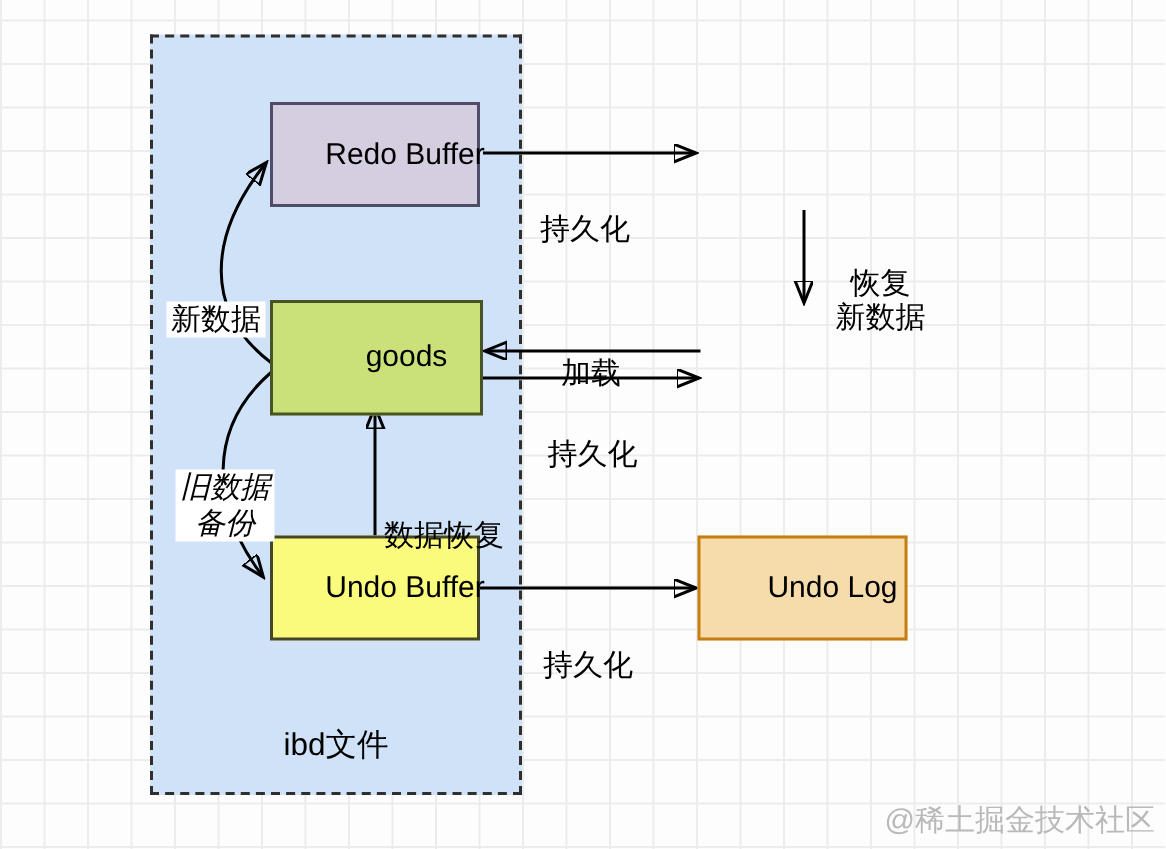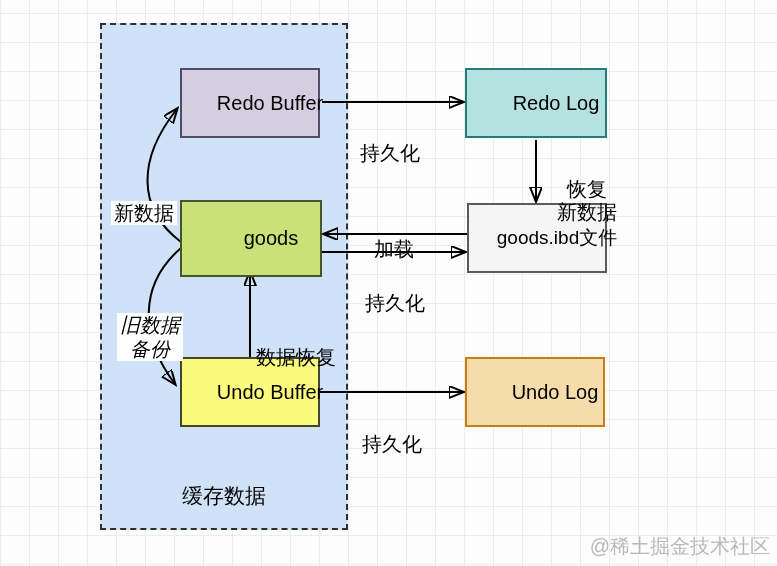--- a/index.html
+++ b/index.html
@@ -74,21 +74,21 @@
     color: #b9b9b9;
     z-index: 5;
   }
 </style>
 </head>
 <body>
 
 <div class="canvas">
 
   <div class="container cache">
-    <div class="container-label">缓存数据</div>
+    <div class="container-label">ibd文件</div>
   </div>
 
 
   <svg class="arrows" width="777" height="566">
     <defs>
       <marker id="ah" markerUnits="userSpaceOnUse" markerWidth="17" markerHeight="14" refX="14" refY="6" orient="auto">
         <path d="M0,0 L15,6 L0,12 Z" fill="#000" stroke="none"></path>
       </marker>
     </defs>
     <path d="M322,102 L463,102" marker-end="url(#ah)"></path>
@@ -97,28 +97,22 @@
     <path d="M322,252 L465,252" marker-end="url(#ah)"></path>
     <path d="M250,357 L250,272" marker-end="url(#ah)"></path>
     <path d="M320,392 L463,392" marker-end="url(#ah)"></path>
     <path d="M181,242 C136,208 138,158 177,109" marker-end="url(#ah)"></path>
     <path d="M181,248 C138,285 140,338 175,384" marker-end="url(#ah)"></path>
   </svg>
 
   <div class="node redo-buffer">
     <span>Redo Buffer</span>
   </div>
-  <div class="node redo-log">
-    <span>Redo Log</span>
-  </div>
   <div class="node goods">
     <span>goods</span>
-  </div>
-  <div class="node goods-ibd">
-    <span>goods.ibd文件</span>
   </div>
   <div class="node undo-buffer">
     <span>Undo Buffer</span>
   </div>
   <div class="node undo-log">
     <span>Undo Log</span>
   </div>
 
   <div class="edge-label" style="left:390px; top:107px;">持久化</div>
 

